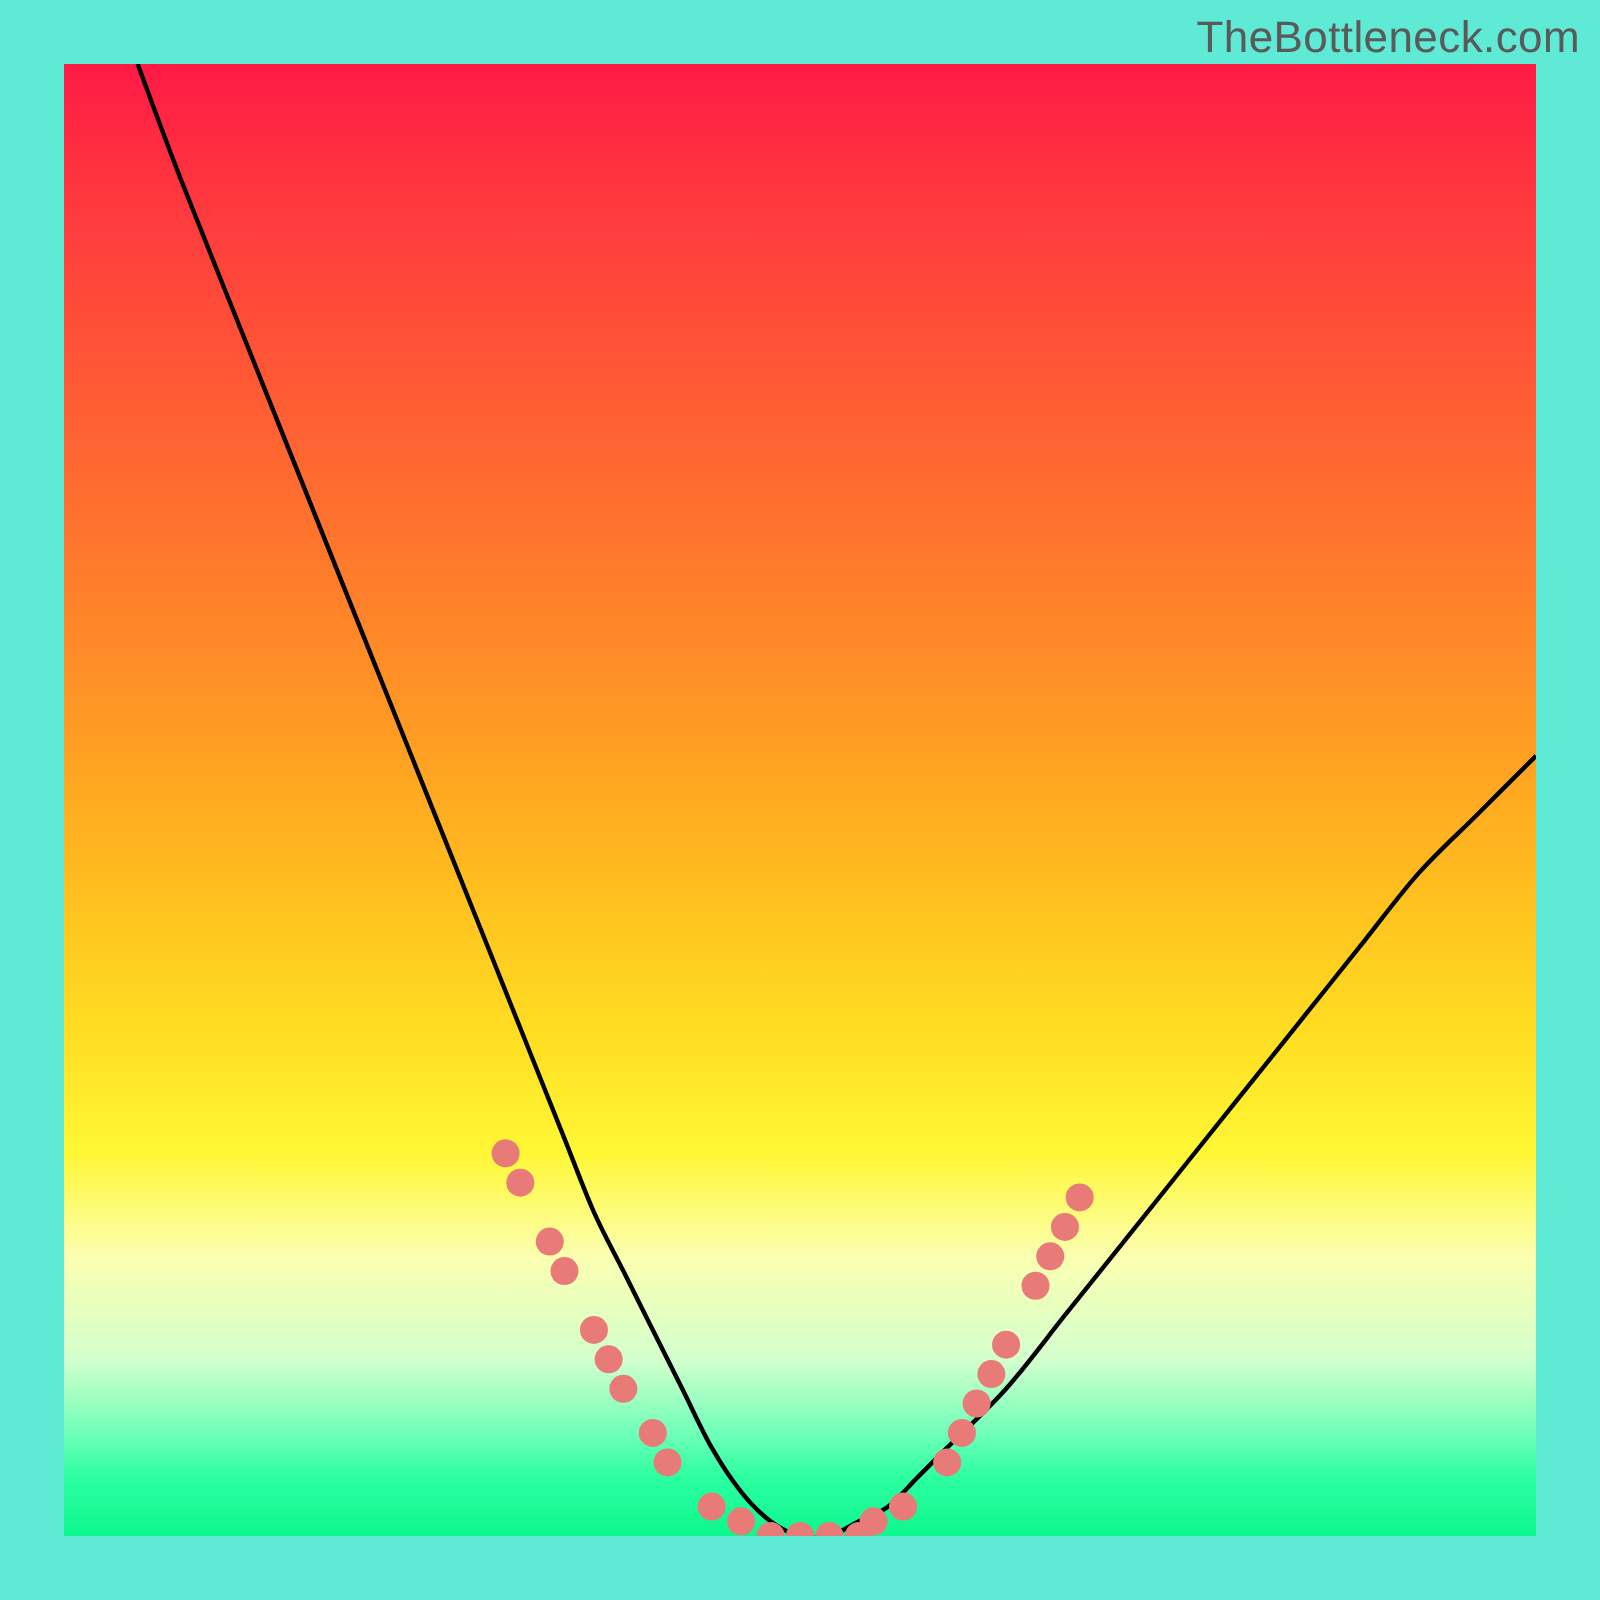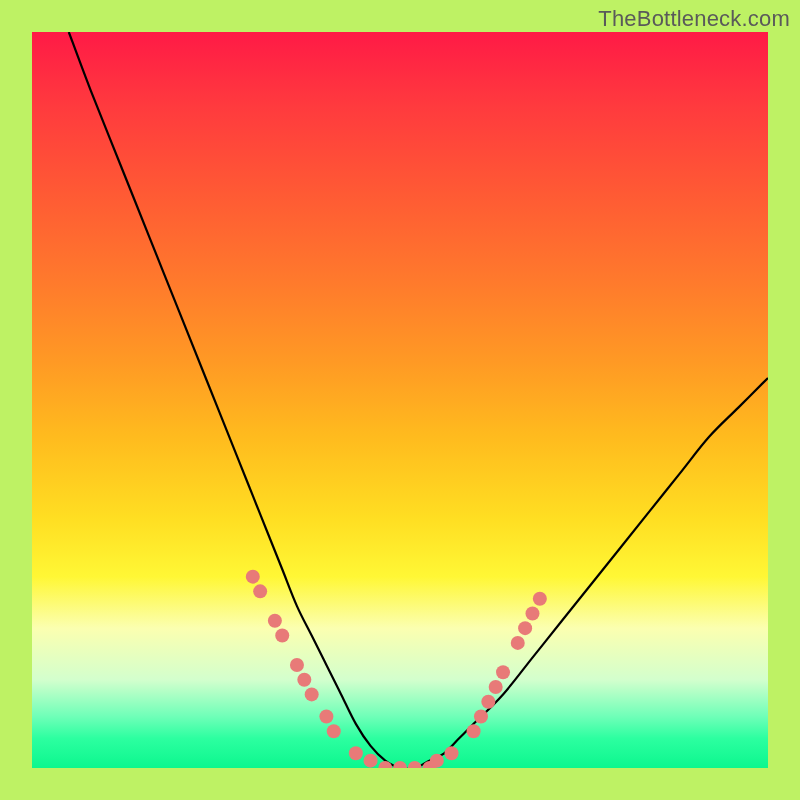--- a/index.html
+++ b/index.html
@@ -8,21 +8,21 @@
     width: 800px;
     height: 800px;
     overflow: hidden;
     background: #000;
     font-family: Arial, Helvetica, sans-serif;
   }
   .frame {
     position: relative;
     width: 800px;
     height: 800px;
-    background: #bef264;
+    background: #5eead4;
   }
   .plot-area {
     position: absolute;
     left: 32px;
     top: 32px;
     width: 736px;
     height: 736px;
     
     background: linear-gradient(
       to bottom,

